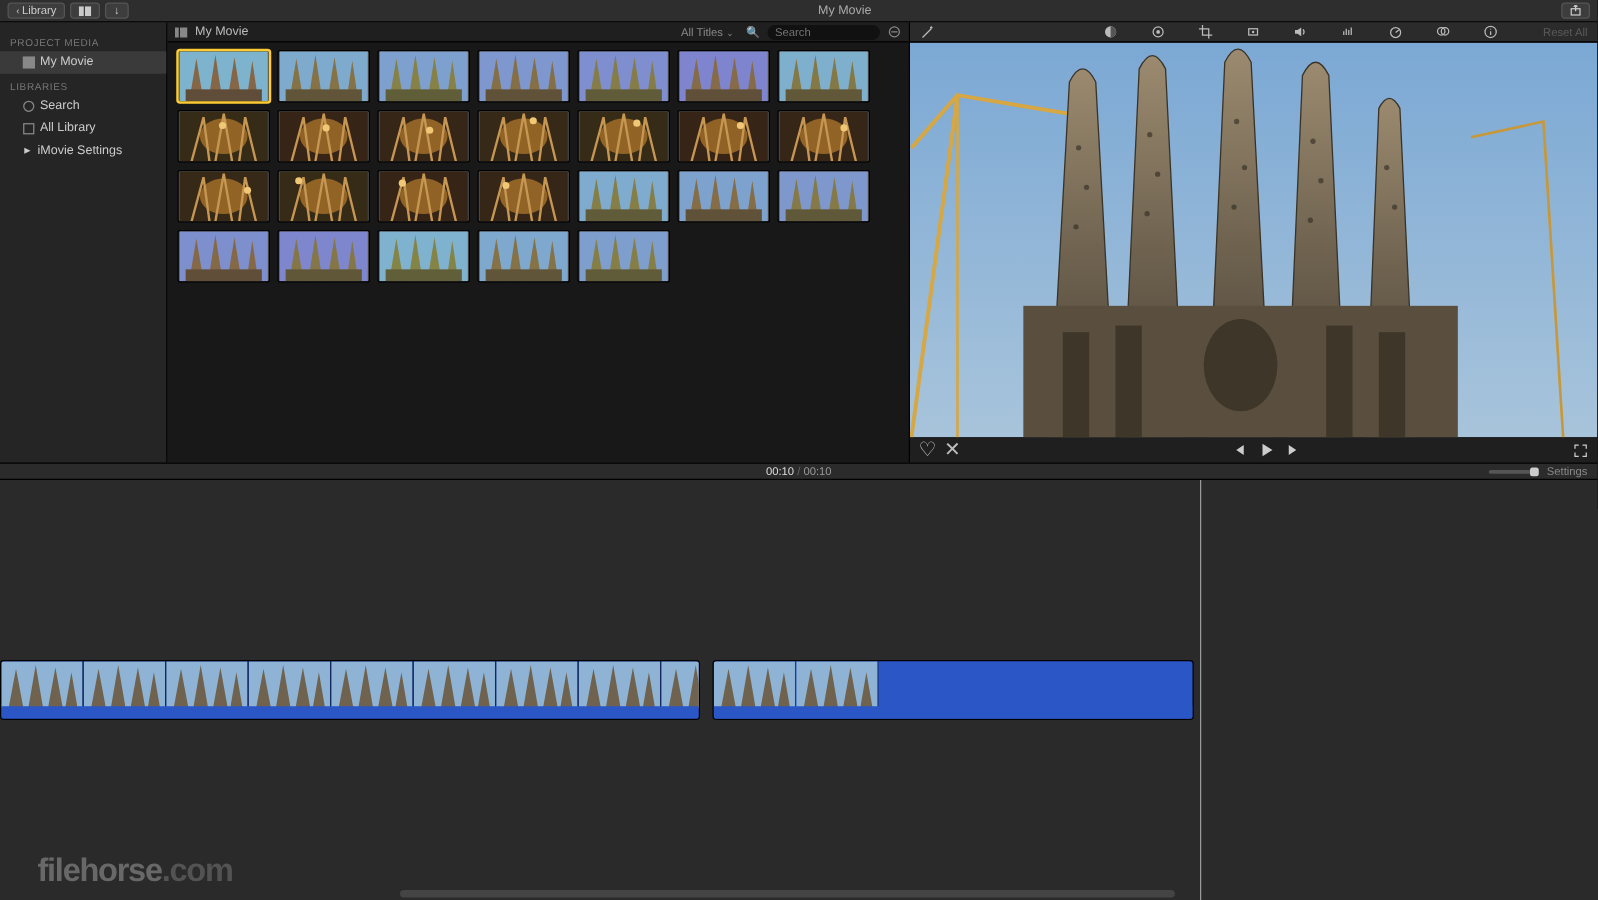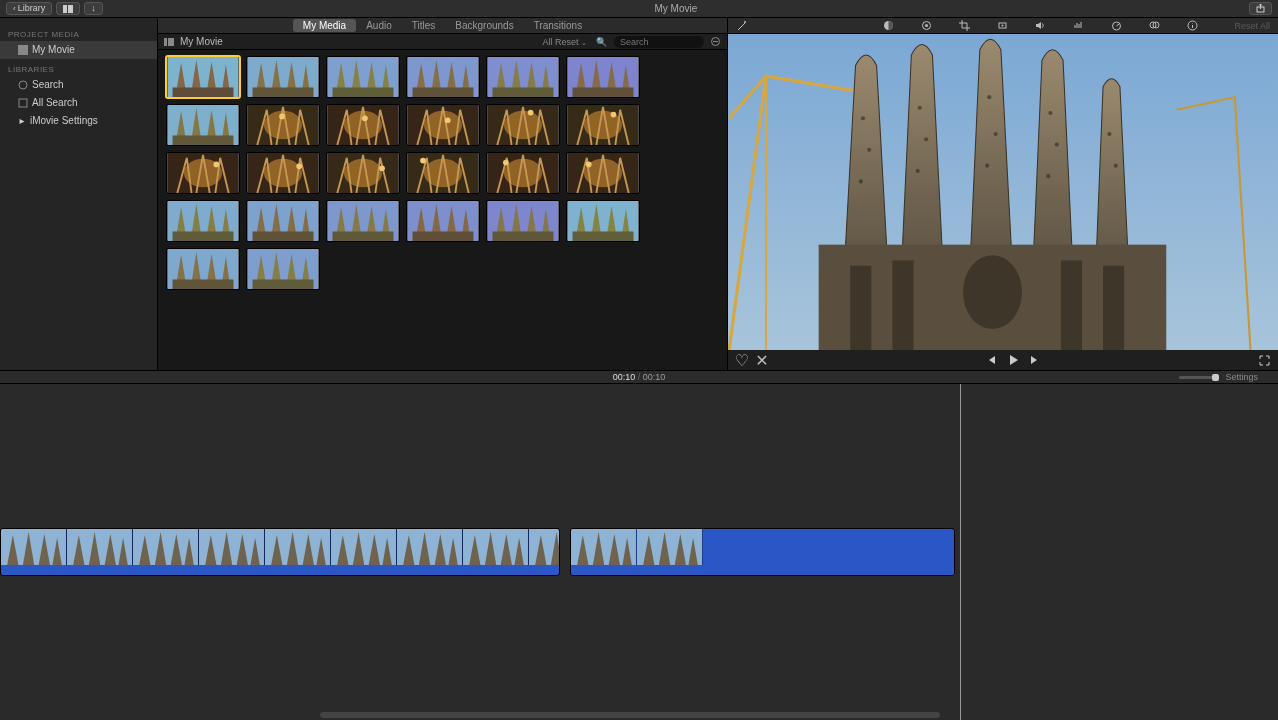--- a/index.html
+++ b/index.html
@@ -4,21 +4,21 @@
 <style>
   * { margin: 0; padding: 0; box-sizing: border-box; font-family: -apple-system, "Helvetica Neue", Arial, sans-serif; }
   html, body { width: 1278px; height: 720px; background: #1a1a1a; color: #ccc; overflow: hidden; }
   .titlebar { height: 18px; background: #2e2e2e; display: flex; align-items: center; font-size: 10px; color: #aaa; border-bottom: 1px solid #000; }
   .titlebar .left { display: flex; gap: 4px; padding-left: 6px; }
   .titlebar .center { flex: 1; text-align: center; }
   .titlebar .right { padding-right: 6px; }
   .tb-btn { background: #3d3d3d; border: 1px solid #555; border-radius: 3px; padding: 0 6px; height: 13px; line-height: 11px; font-size: 9px; color: #ccc; display: inline-flex; align-items: center; gap: 2px; cursor: pointer; }
   .tb-btn .chev { font-size: 8px; }
   .main-row { display: flex; height: 352px; background: #1a1a1a; }
-  .sidebar { width: 158px; background: #252525; border-right: 1px solid #000; font-size: 10px; color: #aaa; padding-top: 6px; }
+  .sidebar { width: 134px; background: #252525; border-right: 1px solid #000; font-size: 10px; color: #aaa; padding-top: 6px; }
   .sb-head { color: #777; font-size: 8px; padding: 6px 8px 2px 8px; letter-spacing: .5px; text-transform: uppercase; }
   .sb-item { padding: 2px 8px 2px 18px; color: #ccc; cursor: pointer; display: flex; align-items: center; gap: 4px; line-height: 14px; }
   .sb-item.sel { background: #3a3a3a; }
   .sb-icon { width: 10px; height: 10px; display: inline-block; }
   .browser { flex: 1; background: #181818; border-right: 1px solid #000; display: flex; flex-direction: column; }
   .tabs-row { height: 16px; background: #2b2b2b; display: flex; align-items: center; justify-content: center; font-size: 10px; border-bottom: 1px solid #000; gap: 0; }
   .tab { padding: 1px 10px; color: #999; cursor: pointer; border-radius: 3px; }
   .tab.active { background: #555; color: #fff; }
   .browser-head { height: 16px; display: flex; align-items: center; font-size: 10px; color: #bbb; padding: 0 6px; gap: 6px; background: #1f1f1f; border-bottom: 1px solid #000; }
   .browser-head .crumb { font-weight: 500; }
@@ -31,21 +31,21 @@
   .viewer { width: 550px; background: #1f1f1f; display: flex; flex-direction: column; }
   .viewer-tools { height: 16px; display: flex; align-items: center; padding: 0 8px; gap: 26px; font-size: 10px; color: #aaa; border-bottom: 1px solid #000; background: #2b2b2b; }
   .viewer-tools .spacer { flex: 1; }
   .vicon { width: 12px; height: 12px; cursor: pointer; color: #bbb; display: inline-flex; align-items: center; justify-content: center; }
   .preview { flex: 1; background: #000; position: relative; overflow: hidden; }
   .preview svg { width: 100%; height: 100%; display: block; }
   .play-row { height: 20px; display: flex; align-items: center; padding: 0 8px; gap: 8px; color: #bbb; background: #1f1f1f; }
   .play-row .spacer { flex: 1; }
   .play-ctl { display: flex; gap: 10px; align-items: center; }
   .tc-row { height: 14px; background: #2b2b2b; display: flex; align-items: center; justify-content: center; font-size: 9px; color: #999; border-top: 1px solid #000; border-bottom: 1px solid #000; position: relative; }
-  .tc-row .settings { position: absolute; right: 20px; display: flex; gap: 6px; align-items: center; }
+  .tc-row .settings { position: absolute; right: 8px; display: flex; gap: 6px; align-items: center; }
   .zoom-track { width: 40px; height: 3px; background: #555; border-radius: 2px; position: relative; }
   .zoom-thumb { position: absolute; right: 0; top: -2px; width: 7px; height: 7px; background: #ccc; border-radius: 2px; }
   .timeline { height: 336px; background: #2a2a2a; position: relative; overflow: hidden; }
   .tracks { position: absolute; top: 144px; left: 0; right: 0; height: 50px; display: flex; gap: 10px; }
   .clip-seg { height: 48px; border-radius: 3px; overflow: hidden; display: flex; background: #1e3a8a; border: 1px solid #000; cursor: pointer; }
   .clip-seg .frame { flex: 0 0 66px; height: 38px; border-right: 1px solid rgba(0,0,0,.3); }
   .clip-seg .audio { position: absolute; bottom: 0; left: 0; right: 0; height: 10px; background: #2a56c6; }
   .clip-seg { position: relative; }
   .clip-seg.blue-tail { background: #2a56c6; }
   .playhead { position: absolute; top: 0; bottom: 0; width: 1px; background: #999; left: 960px; }
@@ -98,45 +98,38 @@
     <div class="sb-item">
       <svg class="sb-icon" viewBox="0 0 10 10">
           <circle cx="5" cy="5" r="4" fill="none" stroke="#888"></circle>
         </svg>
       <span>Search</span>
     </div>
     <div class="sb-item">
       <svg class="sb-icon" viewBox="0 0 10 10">
           <rect x="1" y="1" width="8" height="8" fill="none" stroke="#888"></rect>
         </svg>
-      <span>All Search</span>
+      <span>All Library</span>
     </div>
     <div class="sb-item">
       <span style="width:8px;text-align:center;">▸</span>
       <span>iMovie Settings</span>
     </div>
   </div>
 
   <div class="browser">
-    <div class="tabs-row">
-      <div class="tab active">My Media</div>
-      <div class="tab">Audio</div>
-      <div class="tab">Titles</div>
-      <div class="tab">Backgrounds</div>
-      <div class="tab">Transitions</div>
-    </div>
     <div class="browser-head">
       <svg width="10" height="10" viewBox="0 0 10 10" style="cursor:pointer">
           <rect x="0" y="1" width="3" height="8" fill="#888"></rect>
           <rect x="4" y="1" width="6" height="8" fill="#888"></rect>
         </svg>
       <span class="crumb">My Movie</span>
       <div class="spacer"></div>
       <span class="tiny" style="cursor:pointer">
-        <span>All Reset</span>
+        <span>All Titles</span>
         <span style="font-size:7px"> ⌄</span>
       </span>
       <span class="tiny" style="margin-left:4px">🔍</span>
       <input class="search" placeholder="Search" style="">
       <svg width="11" height="11" viewBox="0 0 11 11" style="cursor:pointer">
           <circle cx="5.5" cy="5.5" r="4" fill="none" stroke="#888"></circle>
           <path d="M3 5.5 h5" stroke="#888"></path>
         </svg>
     </div>
     <div class="clips-grid" id="clips-grid">
@@ -546,14 +539,17 @@
   <path d="M6 38 L12 6 L18 38 M22 38 L28 3 L34 38 M38 38 L44 5 L50 38 M52 38 L57 9 L62 38" fill="#6f6350"></path>
           </svg></div>
         <div class="frame"><svg viewBox="0 0 66 38">
             <rect width="66" height="38" fill="#8fb3d4"></rect>
   <path d="M6 38 L12 6 L18 38 M22 38 L28 3 L34 38 M38 38 L44 5 L50 38 M52 38 L57 9 L62 38" fill="#6f6350"></path>
           </svg></div>
         <div class="audio"></div>
     </div>
   </div>
   <div class="playhead"></div>
+  <div class="watermark">
+    <span>filehorse</span><span class="dot">.com</span>
+  </div>
   <div class="hscroll"></div>
 </div>
 
 </body></html>

